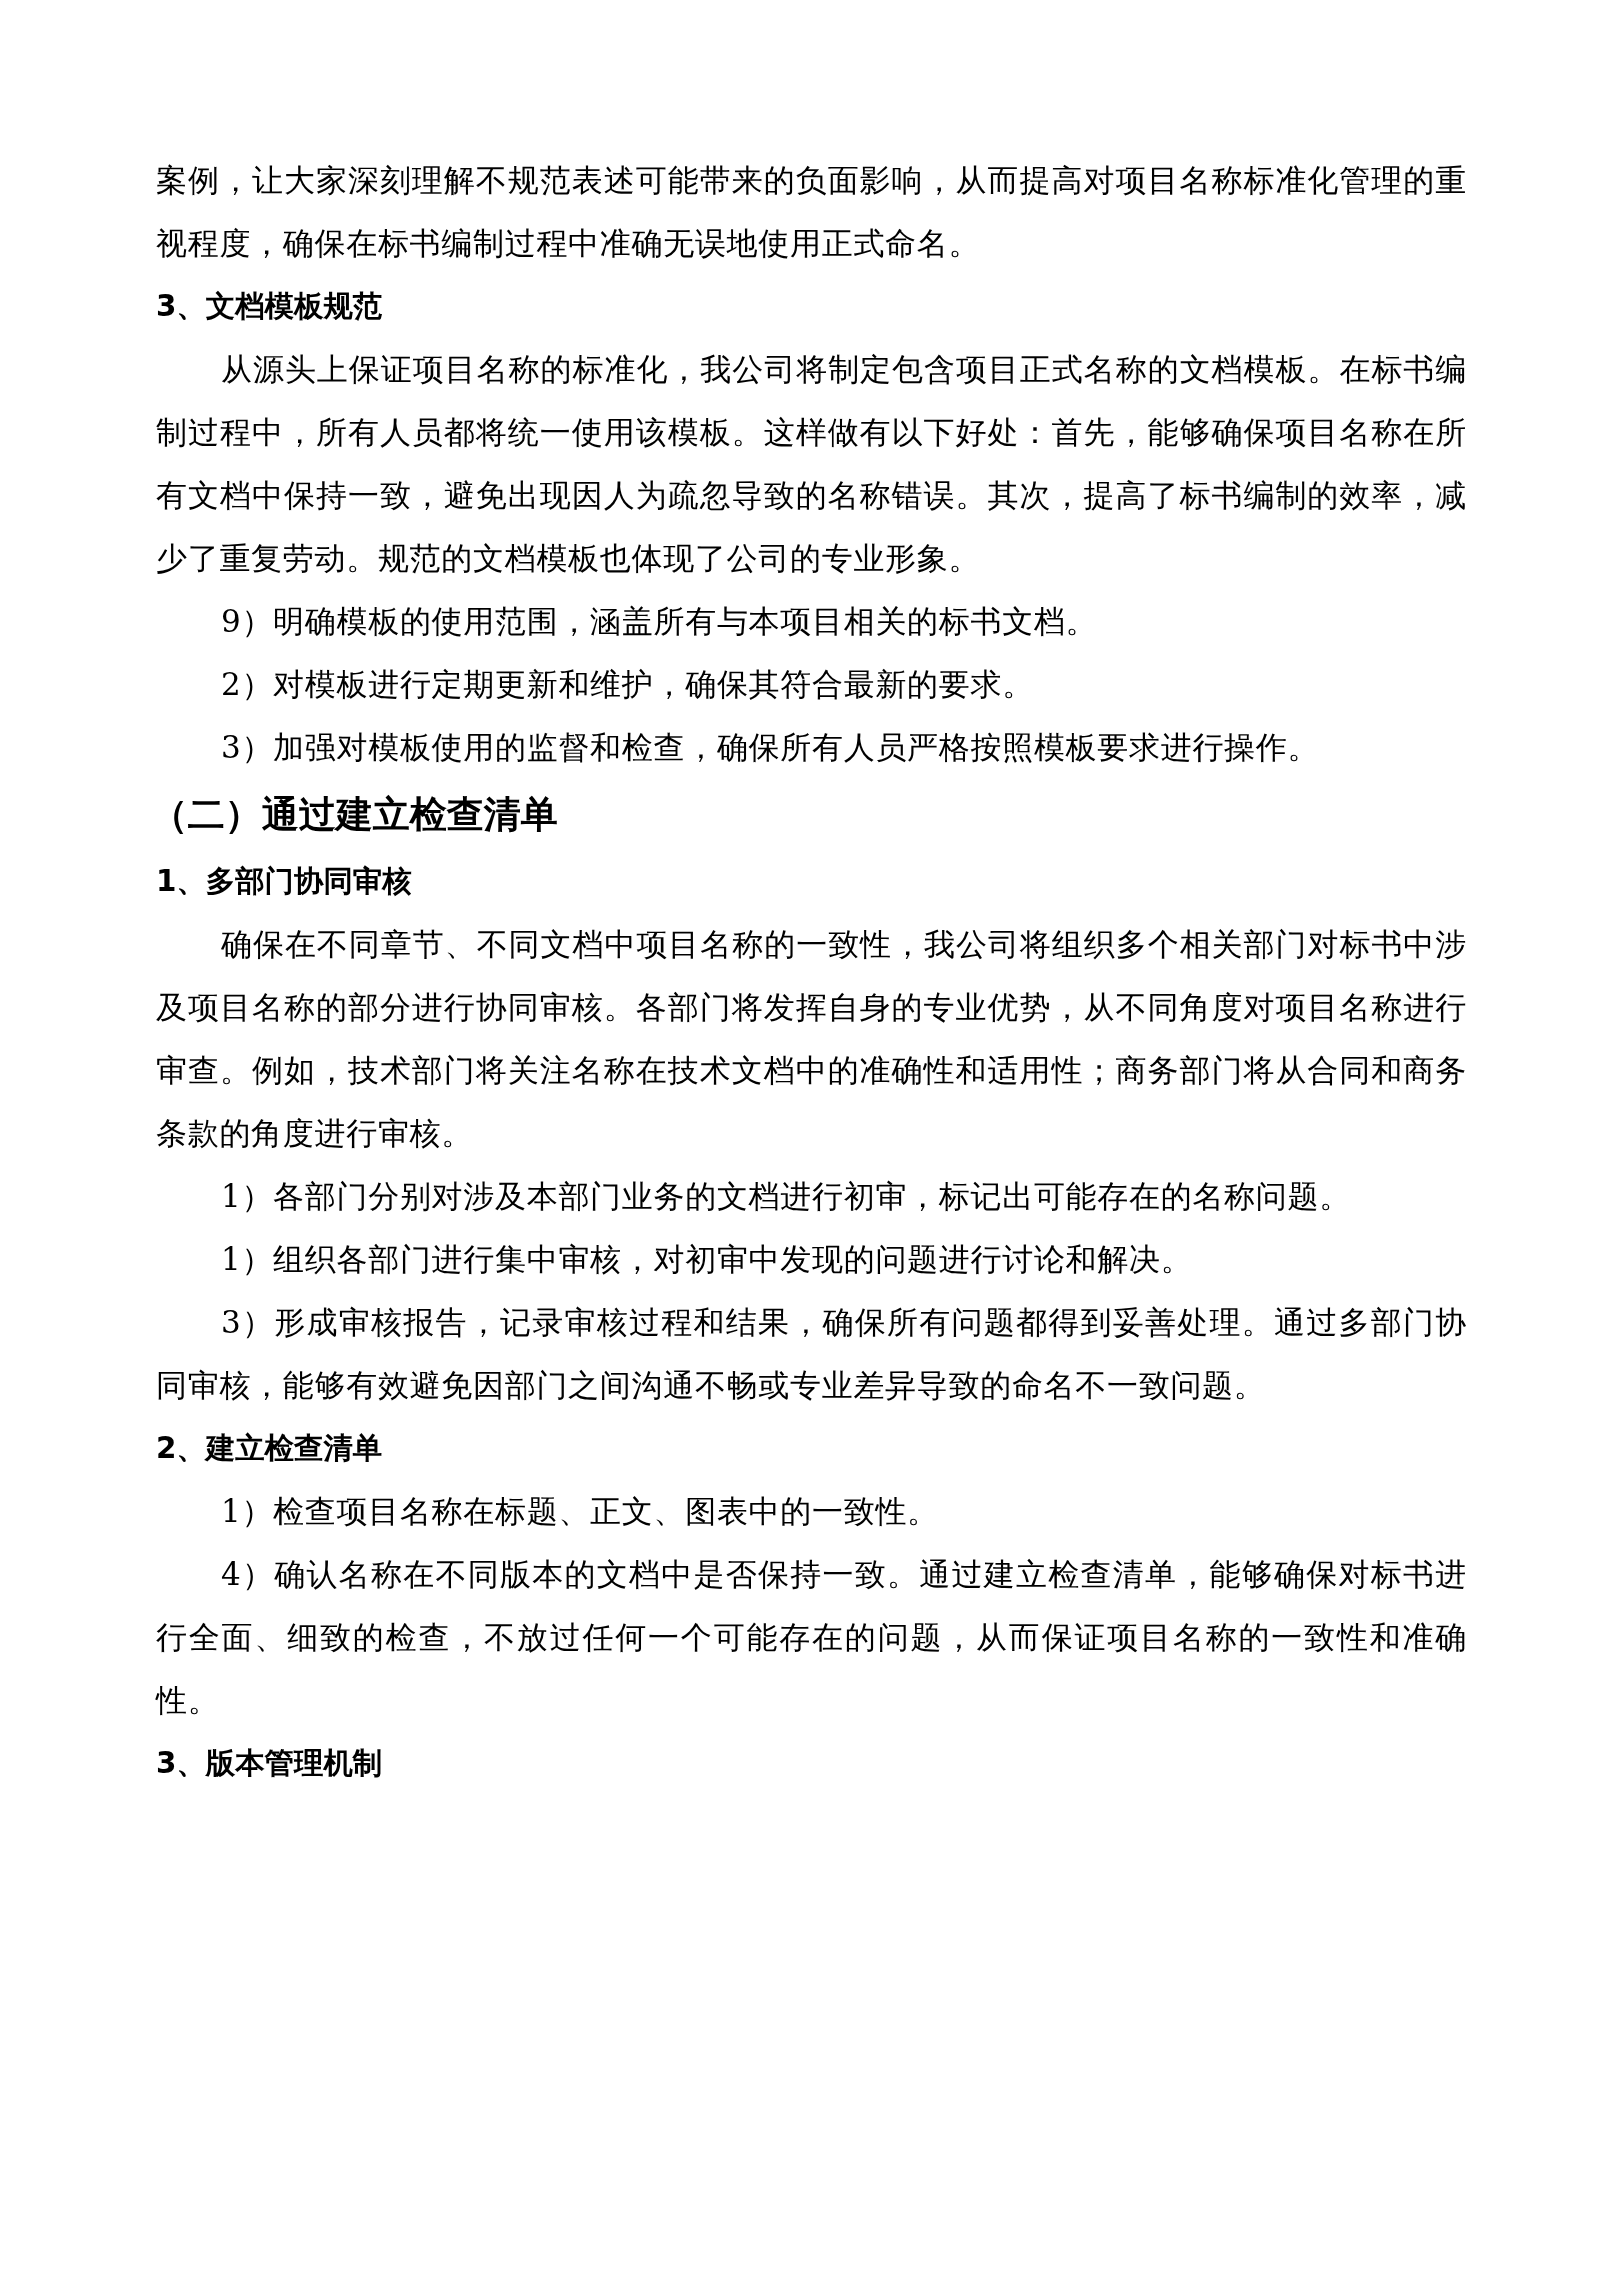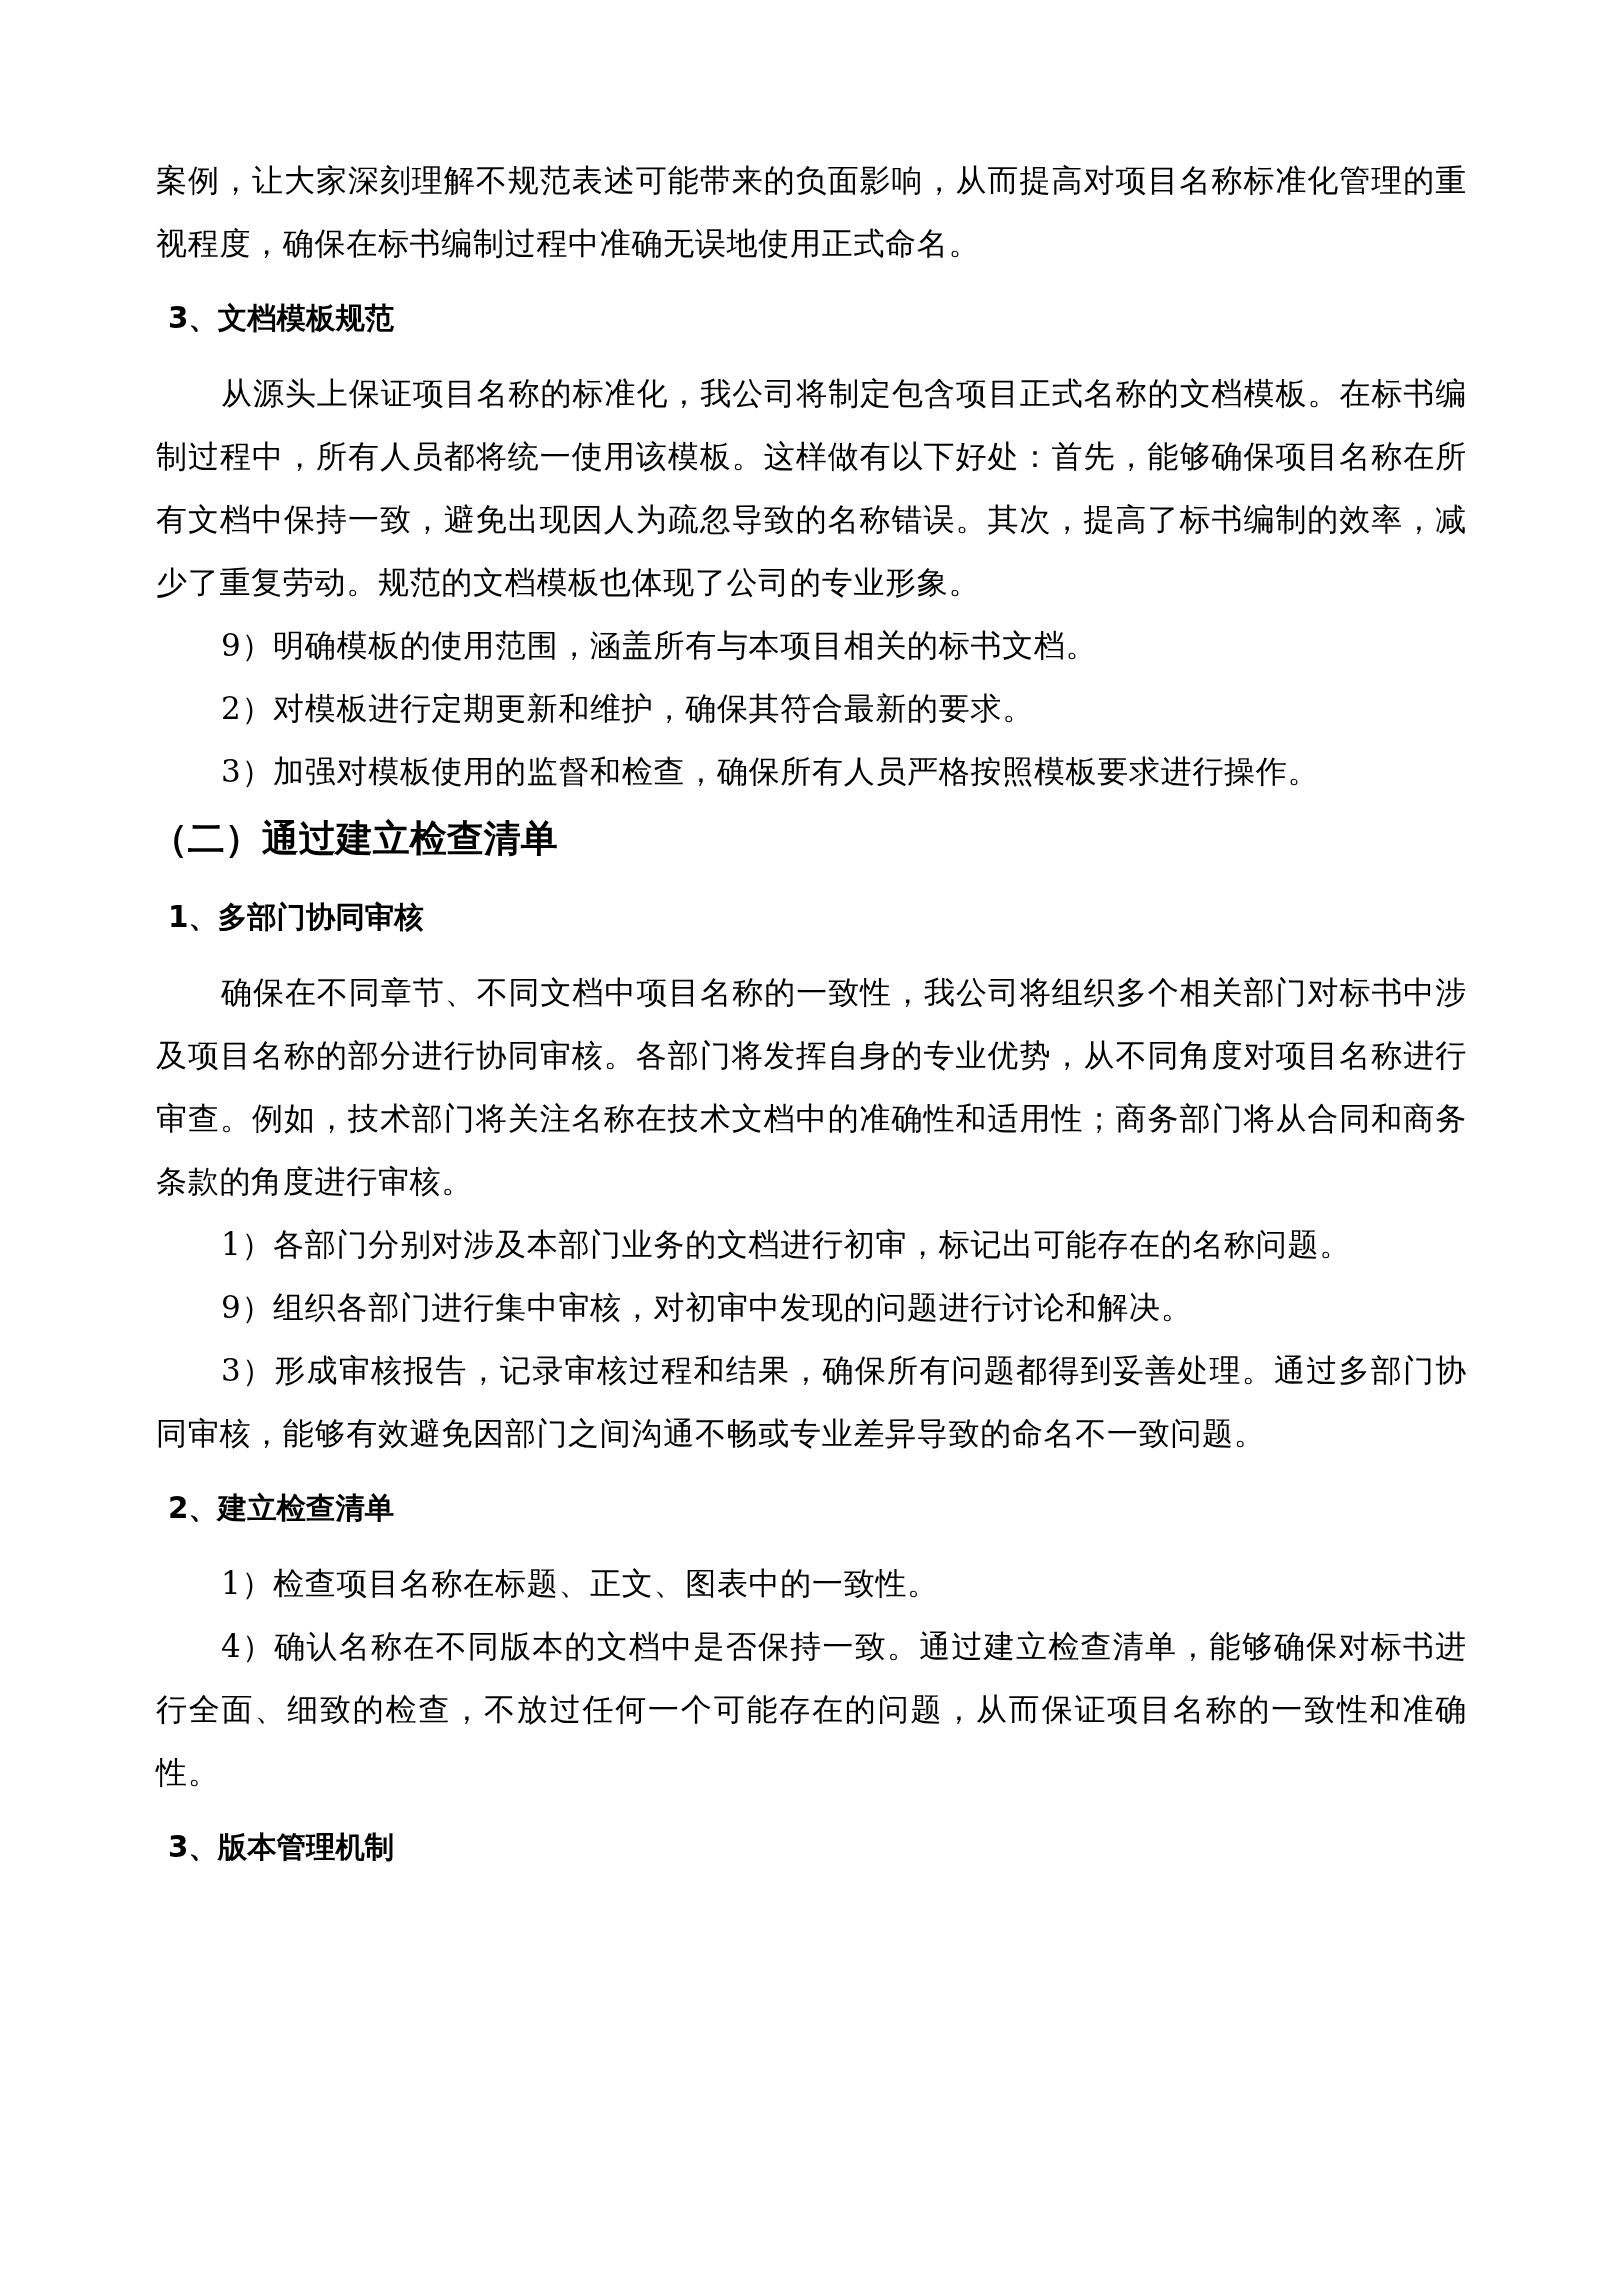--- a/index.html
+++ b/index.html
@@ -10,41 +10,41 @@
     color: #000000;
   }
   .p {
     font-size: 31px; line-height: 63px; margin: 0;
     text-align: justify; text-align-last: left;
     letter-spacing: 0.7px;
   }
   .indent { text-indent: 65px; }
   .h3 {
     font-family: "DejaVu Sans", "Liberation Sans", sans-serif;
-    font-weight: bold; font-size: 29.4px; line-height: 63px; margin: 12px;
+    font-weight: bold; font-size: 29.4px; line-height: 63px; margin: 0;
   }
   .h2 {
     font-family: "DejaVu Sans", "Liberation Sans", sans-serif;
     font-weight: bold; font-size: 37px; line-height: 71px; margin: 0 0 0 -5.2px;
   }
 </style>
 </head>
 <body>
 
 <div class="page">
   <p class="p">案例，让大家深刻理解不规范表述可能带来的负面影响，从而提高对项目名称标准化管理的重视程度，确保在标书编制过程中准确无误地使用正式命名。</p>
   <h3 class="h3">3、文档模板规范</h3>
   <p class="p indent">从源头上保证项目名称的标准化，我公司将制定包含项目正式名称的文档模板。在标书编制过程中，所有人员都将统一使用该模板。这样做有以下好处：首先，能够确保项目名称在所有文档中保持一致，避免出现因人为疏忽导致的名称错误。其次，提高了标书编制的效率，减少了重复劳动。规范的文档模板也体现了公司的专业形象。</p>
   <p class="p indent">9）明确模板的使用范围，涵盖所有与本项目相关的标书文档。</p>
   <p class="p indent">2）对模板进行定期更新和维护，确保其符合最新的要求。</p>
   <p class="p indent">3）加强对模板使用的监督和检查，确保所有人员严格按照模板要求进行操作。</p>
   <h2 class="h2">（二）通过建立检查清单</h2>
   <h3 class="h3">1、多部门协同审核</h3>
   <p class="p indent">确保在不同章节、不同文档中项目名称的一致性，我公司将组织多个相关部门对标书中涉及项目名称的部分进行协同审核。各部门将发挥自身的专业优势，从不同角度对项目名称进行审查。例如，技术部门将关注名称在技术文档中的准确性和适用性；商务部门将从合同和商务条款的角度进行审核。</p>
   <p class="p indent">1）各部门分别对涉及本部门业务的文档进行初审，标记出可能存在的名称问题。</p>
-  <p class="p indent">9）组织各部门进行集中审核，对初审中发现的问题进行讨论和解决。</p>
+  <p class="p indent">1）组织各部门进行集中审核，对初审中发现的问题进行讨论和解决。</p>
   <p class="p indent">3）形成审核报告，记录审核过程和结果，确保所有问题都得到妥善处理。通过多部门协同审核，能够有效避免因部门之间沟通不畅或专业差异导致的命名不一致问题。</p>
   <h3 class="h3">2、建立检查清单</h3>
   <p class="p indent">1）检查项目名称在标题、正文、图表中的一致性。</p>
   <p class="p indent">4）确认名称在不同版本的文档中是否保持一致。通过建立检查清单，能够确保对标书进行全面、细致的检查，不放过任何一个可能存在的问题，从而保证项目名称的一致性和准确性。</p>
   <h3 class="h3">3、版本管理机制</h3>
 </div>
 
 
 </body></html>

